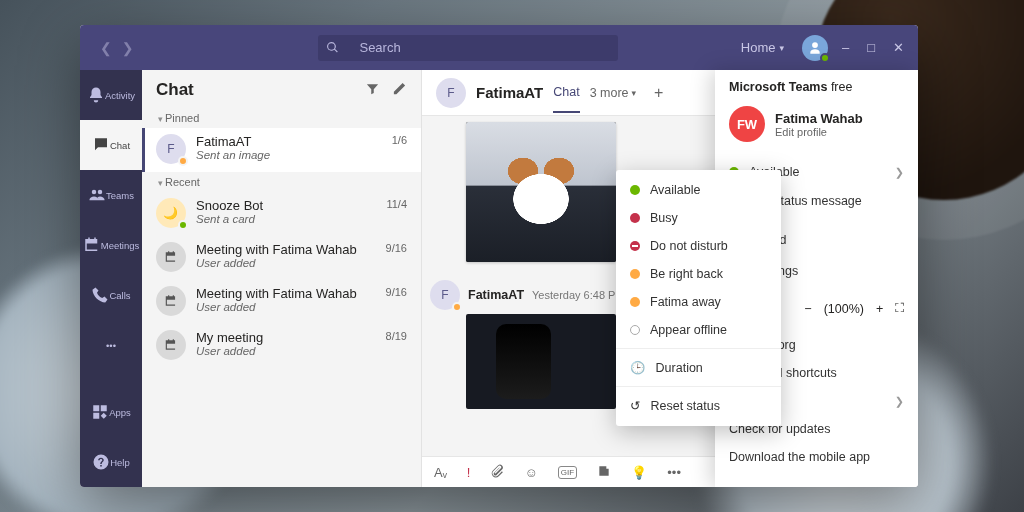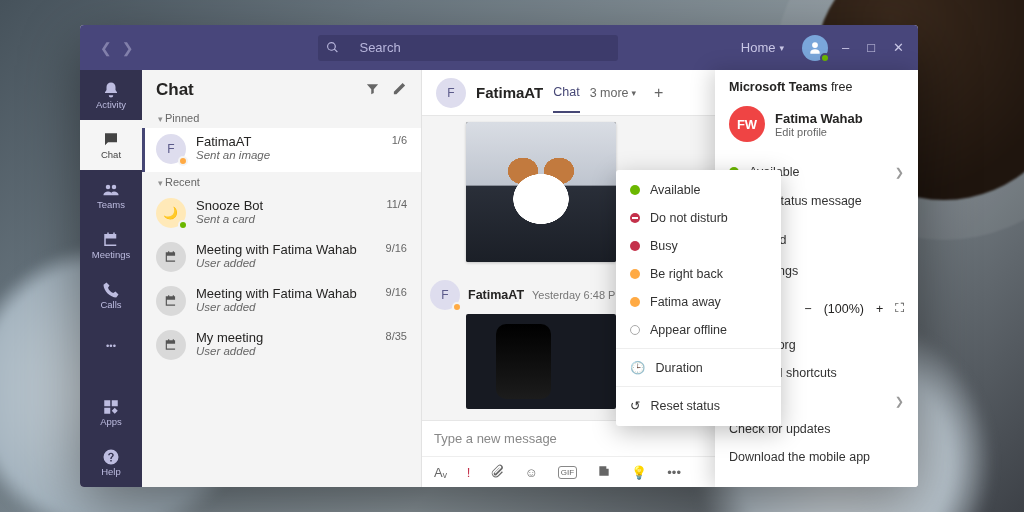--- a/index.html
+++ b/index.html
@@ -48,21 +48,21 @@
   .avatar-tb svg{display:block}
   .presence-dot { position:absolute; right:-2px; bottom:-2px; width:10px; height:10px; border-radius:50%;
                   background:#6bb700; border:2px solid #48467b;}
   .win-btns { display:flex; gap:18px; margin:0 14px 0 6px; font-size:13px;}
 
   
   .leftrail {
     position:absolute; left:0; top:45px; bottom:0; width:62px; background:#33324f;
     display:flex; flex-direction:column; align-items:center; color:#bdbce0;
   }
-  .rail-item { width:62px; height:50px; display:flex; flex-direction:column; align-items:center; justify-content:center; gap:0; cursor:pointer;}
+  .rail-item { width:62px; height:50px; display:flex; flex-direction:row; align-items:center; justify-content:center; gap:0; cursor:pointer;}
   .rail-item.active { background:#f5f5f5; color:#444;}
   .rail-item span { font-size:9.5px;}
   .rail-spacer { flex:1;}
   .rail-ico svg{display:block}
 
   
   .chat-side {
     position:absolute; left:62px; top:45px; bottom:0; width:280px; background:#f4f4f4;
     border-right:1px solid #e2e2e2; display:flex; flex-direction:column;
   }
@@ -306,21 +306,21 @@
     <div class="chat-row">
       <div class="avatar-sm">
           <svg width="14" height="14" viewBox="0 0 24 24" fill="#888">
             <path d="M5 4h2V2h2v2h6V2h2v2h2v16H3V4h2zm0 6v8h14v-8H5z"></path>
           </svg>
         </div>
       <div class="meta">
         <div class="name">My meeting</div>
         <div class="sub">User added</div>
       </div>
-      <div class="date">8/35</div>
+      <div class="date">8/19</div>
     </div>
 
   </div>
 
   <div class="conv">
     <div class="conv-head">
       <div class="avatar-sm">
           <span>F</span>
         </div>
       <h2>FatimaAT</h2>
@@ -341,23 +341,20 @@
           <span class="p-dot" style="background:#ffaa44;border-color:#f4f4f4"></span>
         </div>
         <span class="msg-author">FatimaAT</span>
         <span class="msg-time">Yesterday 6:48 PM</span>
       </div>
       <div class="msg-img2">
           <div class="mic"></div>
         </div>
     </div>
     <div class="composer">
-      <div class="composer-input">
-        <span>Type a new message</span>
-      </div>
       <div class="composer-icons">
         <span>Aᵥ</span>
         <span style="color:#c4314b">!</span>
         <span><svg width="14" height="14" viewBox="0 0 24 24">
               <path d="M16 6l-8 8a3 3 0 104 4l9-9a5 5 0 00-7-7L5 11a7 7 0 1010 10l7-7-1.5-1.5-7 7A5 5 0 116 12l9-9a3 3 0 014 4l-9 9a1 1 0 11-1.5-1.5l8-8L16 6z"></path>
             </svg></span>
         <span>☺</span>
         <span style="border:1px solid #888;border-radius:3px;font-size:8px;padding:1px 2px">GIF</span>
         <span><svg width="14" height="14" viewBox="0 0 24 24">
               <path d="M4 4h12l4 4v12H4V4zm12 0v4h4"></path>
@@ -367,28 +364,28 @@
       </div>
     </div>
   </div>
 
   <div class="status-menu">
     <div class="sm-item">
         <span class="sdot" style="background:#6bb700"></span>
         <span>Available</span>
       </div>
     <div class="sm-item">
+        <span class="sdot" style="background:#c4314b"></span>
+        <span>Busy</span>
+      </div>
+    <div class="sm-item">
         <span class="sdot" style="background:#c4314b;position:relative">
           <span style="position:absolute;left:2px;top:4px;width:6px;height:2px;background:#fff"></span>
         </span>
         <span>Do not disturb</span>
-      </div>
-    <div class="sm-item">
-        <span class="sdot" style="background:#c4314b"></span>
-        <span>Busy</span>
       </div>
     <div class="sm-item">
         <span class="sdot" style="background:#ffaa44"></span>
         <span>Be right back</span>
       </div>
     <div class="sm-item">
         <span class="sdot" style="background:#ffaa44"></span>
         <span>Fatima away</span>
       </div>
     <div class="sm-item">

